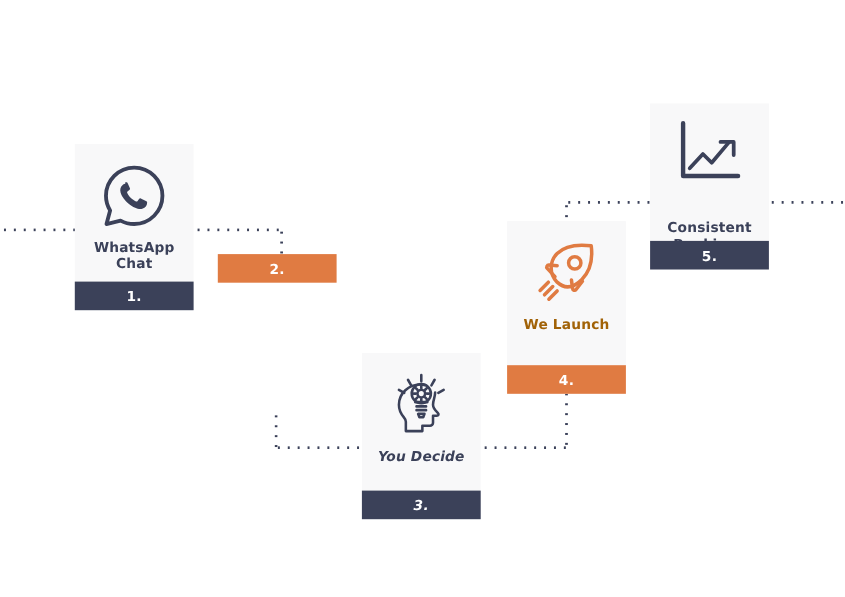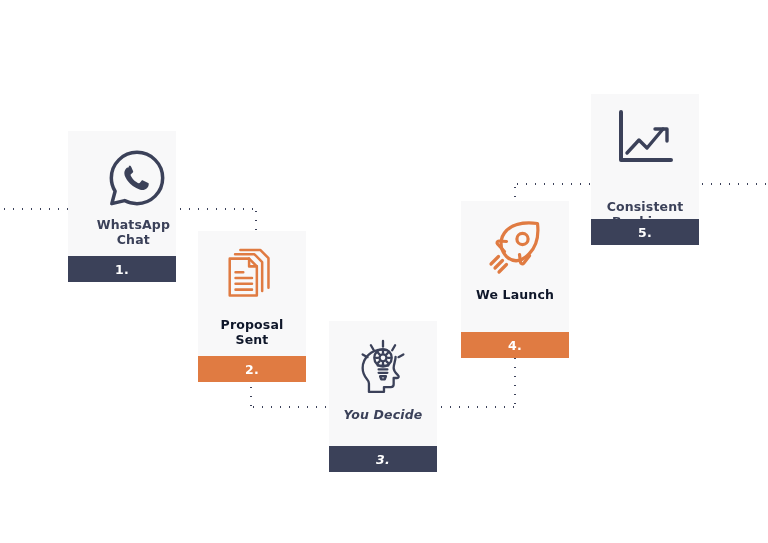--- a/index.html
+++ b/index.html
@@ -86,32 +86,32 @@
     justify-content: center;
     font-family: "DejaVu Sans", sans-serif;
     font-weight: bold;
     font-size: 12.5px;
     color: #ffffff;
     letter-spacing: 0.3px;
   }
 
   .theme-navy .card-title { color: #3b4159; }
   .theme-navy .card-footer { background: #3b4159; }
-  .theme-orange .card-title { color: #0f172a; }
+  .theme-orange .card-title { color: #a16207; }
   .theme-orange .card-footer { background: #e07b42; }
 
   
   #card-1 { left: 68px;  top: 131px; }
   #card-2 { left: 198px; top: 231px; }
   #card-3 { left: 329px; top: 321px; font-style: italic; }
   #card-4 { left: 461px; top: 201px; }
   #card-5 { left: 591px; top: 94px;  }
 
   
-  #card-1 .card-body { height: 125px; align-items: flex-end; }
+  #card-1 .card-body { height: 125px; }
   #card-2 .card-body { height: 125px; }
   #card-3 .card-body { height: 125px; }
   #card-4 .card-body { height: 131px; }
   #card-5 .card-body { height: 125px; gap: 23px; }
 </style>
 </head>
 <body>
 
 <div id="stage">
 
@@ -142,33 +142,20 @@
                    l-1.9-4.4c-.4-.9-.9-1.1-1.3-1.2-.3-.1-.7-.1-1.2-.1z" fill="#3b4159" stroke="none"></path>
         </svg>
       </div>
       <div class="card-title">WhatsApp
 Chat</div>
     </div>
     <div class="card-footer">1.</div>
   </div>
 
   <div class="card theme-orange" id="card-2">
-    <div class="card-body">
-      <div class="icon-wrap">
-        <svg width="62" height="62" viewBox="0 0 64 64" fill="none" stroke="#e07b42" stroke-width="2.6" stroke-linecap="round" stroke-linejoin="round">
-          <path d="M9 12h20l8 8v30H9z"></path>
-          <path d="M14.5 7.5h20l8 8v30"></path>
-          <path d="M20 3h20.5L49 11.5V42"></path>
-          <path d="M29 12v8h8"></path>
-          <path d="M15 26h8M15 32h17M15 38h17M15 44h17"></path>
-        </svg>
-      </div>
-      <div class="card-title">Proposal
-Sent</div>
-    </div>
     <div class="card-footer">2.</div>
   </div>
 
   <div class="card theme-navy" id="card-3">
     <div class="card-body">
       <div class="icon-wrap">
         <svg width="62" height="62" viewBox="0 0 64 64" fill="none" stroke="#3b4159" stroke-width="2.4" stroke-linecap="round" stroke-linejoin="round">
 
           <path d="M32 4v6M19.5 8.5l3 5.2M44.5 8.5l-3 5.2M11 18l5 2.8M53 18l-5 2.8"></path>
 

